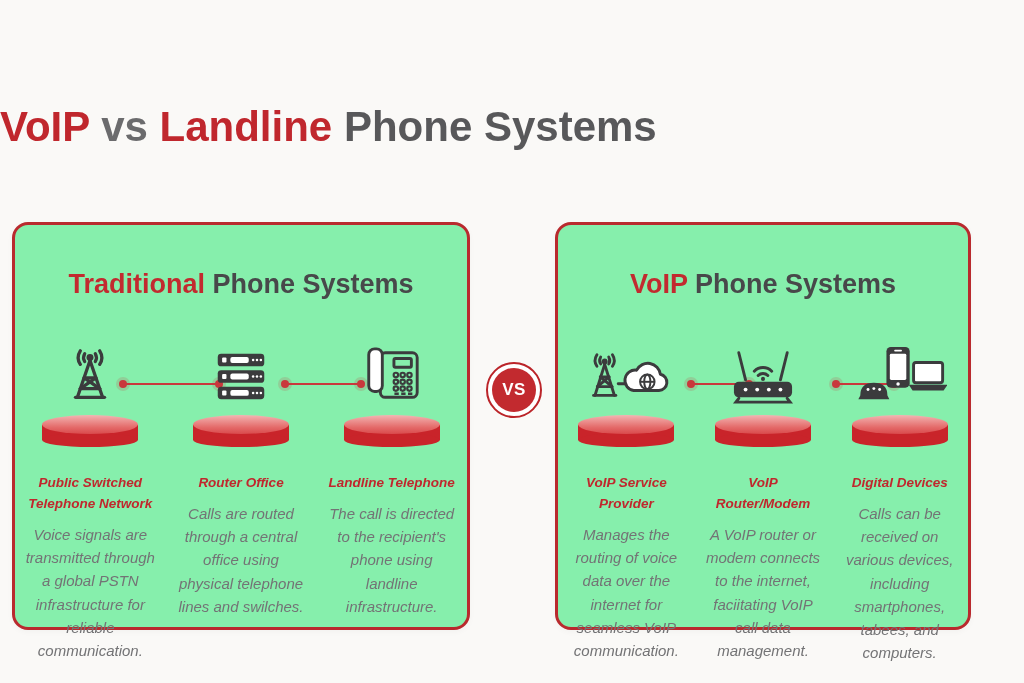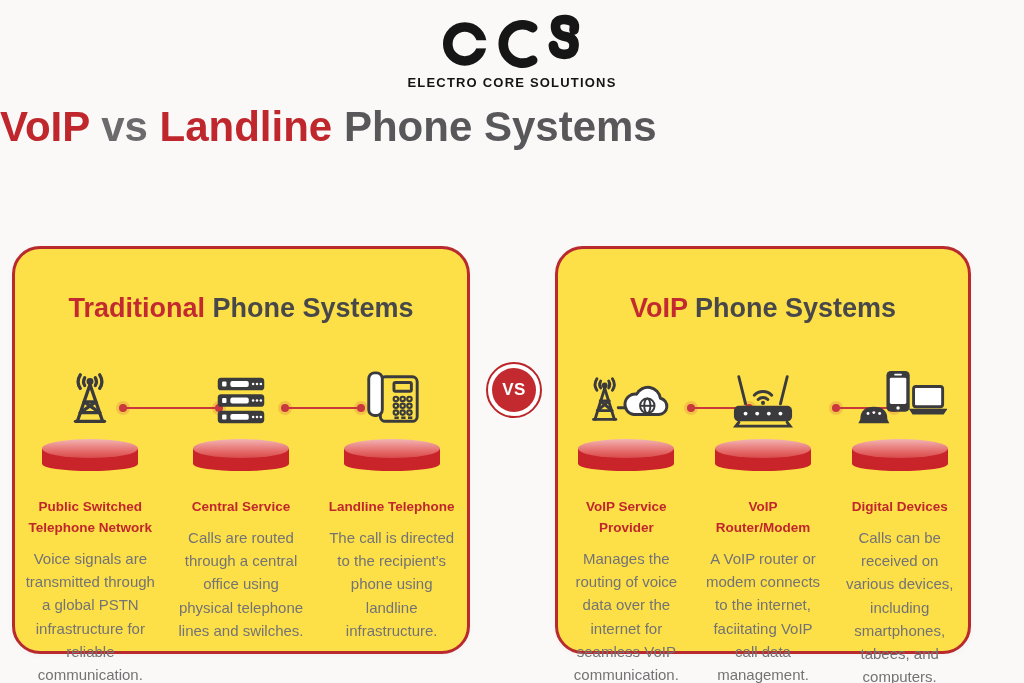--- a/index.html
+++ b/index.html
@@ -14,30 +14,29 @@
   .brand-name{margin-top:3px;font-size:13px;font-weight:bold;letter-spacing:1.2px;color:#141414;}
   .main-title{
     position:absolute;top:104px;left:0;width:100%;text-align:left;
     font-size:42px;font-weight:bold;line-height:1.1;
   }
   .main-title .red{color:#c0272d;}
   .main-title .gray{color:#58585a;}
   .main-title .vs-word{color:#6b6b6d;}
   
   .panel{
-    position:absolute;top:222px;height:408px;background:#fde047;
-    border:3px solid #b92a2e;border-radius:28px;box-sizing:border-box;
+    position:absolute;top:222px;height:408px;background:#86efac;
+    border:3px solid #b92a2e;border-radius:16px;box-sizing:border-box;
     box-shadow:0 2px 6px rgba(0,0,0,0.03);
-    margin-top:24px;
   }
   .panel.left{left:12px;width:458px;}
   .panel.right{left:555px;width:416px;}
   .panel-heading{margin-top:44px;text-align:center;font-size:27px;font-weight:bold;color:#48484a;}
   .panel-heading .accent{color:#c22a2f;}
-  .columns{position:absolute;left:0;right:0;top:116px;display:flex;}
+  .columns{position:absolute;left:0;right:0;top:116px;display:flex;font-style:italic;}
   .column{flex:1;display:flex;flex-direction:column;align-items:center;}
   .icon-box{height:66px;display:flex;align-items:flex-end;justify-content:center;}
   
   .podium{position:relative;width:96px;height:34px;margin-top:8px;}
   .podium .p-body{position:absolute;left:0;top:10px;width:96px;height:15px;background:#c9242a;}
   .podium .p-body::after{content:"";position:absolute;left:0;right:0;bottom:-7px;height:14px;background:#c9242a;border-radius:50%;}
   .podium .p-top{position:absolute;left:0;top:0;width:96px;height:19px;border-radius:50%;
     background:linear-gradient(180deg,#f3b5b3 0%,#e46a69 65%,#d94a4c 100%);}
   .item-title{margin-top:24px;padding:0 8px;color:#c0272d;font-weight:bold;font-size:13.5px;line-height:1.55;text-align:center;}
   .item-desc{margin-top:8px;padding:0 10px;color:#737375;font-size:15px;line-height:1.55;text-align:center;}
@@ -64,31 +63,20 @@
     display:flex;align-items:center;justify-content:center;
     color:#ffffff;font-weight:bold;font-size:17px;letter-spacing:0.5px;
   }
   svg{display:block;}
 </style>
 </head>
 <body>
 
 <div class="page">
 
-  <div class="logo-block">
-    <svg class="logo-mark" viewBox="0 0 200 84" width="160" height="62">
-      <g fill="none" stroke="#161616" stroke-width="13" stroke-linecap="round">
-        <circle cx="36" cy="46" r="23"></circle>
-        <path d="M128 24 A26 26 0 1 0 128 68"></path>
-        <path d="M184 27 q3 -13 -11 -14 q-15 -1 -14 11 q1 10 13 12 q13 2 12 13 q-1 12 -15 11 q-12 -1 -13 -12"></path>
-      </g>
-      <rect x="41" y="41" width="28" height="11" fill="#faf9f7"></rect>
-    </svg>
-    <div class="brand-name">ELECTRO CORE SOLUTIONS</div>
-  </div>
 
   <h1 class="main-title" style="margin:0;">
     <span class="red">VoIP</span>
     <span class="vs-word">vs</span>
     <span class="red">Landline</span>
     <span class="gray">Phone Systems</span>
   </h1>
 
   <div class="panel left">
     <div class="panel-heading">
@@ -150,21 +138,21 @@
               <circle cx="44.5" cy="49.5" r="1.3"></circle>
                 <circle cx="48.5" cy="49.5" r="1.3"></circle>
                 <circle cx="52.5" cy="49.5" r="1.3"></circle>
             </g>
           </svg>
         </div>
         <div class="podium">
           <div class="p-body"></div>
             <div class="p-top"></div>
         </div>
-        <div class="item-title">Central Service</div>
+        <div class="item-title">Router Office</div>
         <div class="item-desc">Calls are routed through a central office using physical telephone lines and swilches.</div>
       </div>
 
       <div class="column">
         <div class="icon-box">
           <svg viewBox="0 0 64 64" width="62" height="62">
             <g fill="none" stroke="#3b3b3d" stroke-width="3">
               <rect x="20" y="8" width="38" height="46" rx="5"></rect>
               <rect x="8" y="4" width="14" height="44" rx="6" fill="#ffffff"></rect>
               <rect x="34" y="14" width="18" height="9" rx="1.5"></rect>

